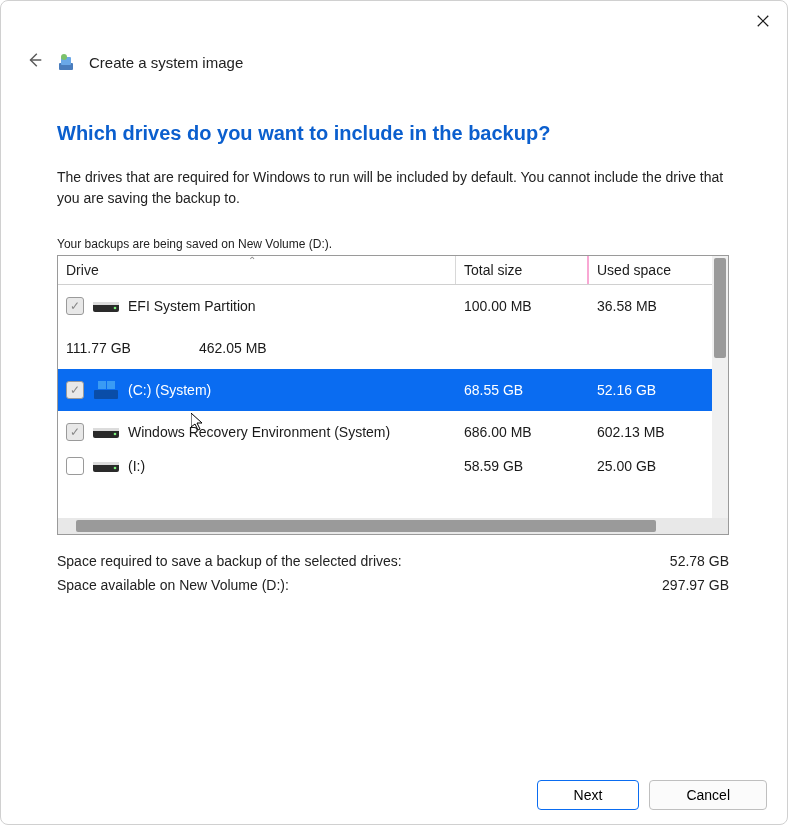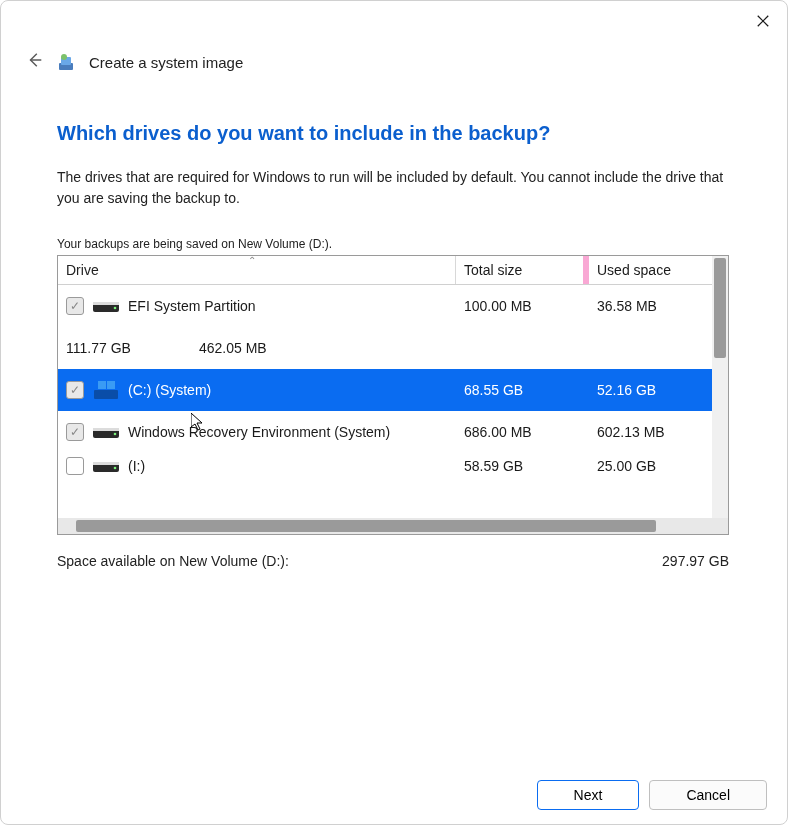--- a/index.html
+++ b/index.html
@@ -95,21 +95,21 @@
       padding: 6px 8px;
       font-size: 14px;
       color: #222;
       border-right: 1px solid #d8d8d8;
       position: relative;
     }
     .col-total {
       width: 133px;
       padding: 6px 8px;
       font-size: 14px;
-      border-right: 6px solid #f9a8d4;
+      border-right: 2px solid #f9a8d4;
     }
     .col-used {
       width: 120px;
       padding: 6px 8px;
       font-size: 14px;
     }
     .sort-caret {
       position: absolute;
       top: -1px;
       left: 190px;
@@ -373,20 +373,24 @@
     <div class="hscroll">
       <div class="hscroll-thumb"></div>
     </div>
     <div class="vscroll">
       <div class="vscroll-thumb"></div>
     </div>
   </div>
 
   <div class="summary">
     <div class="summary-row">
+      <span>Space required to save a backup of the selected drives:</span>
+      <span>52.78 GB</span>
+    </div>
+    <div class="summary-row">
       <span>Space available on New Volume (D:):</span>
       <span>297.97 GB</span>
     </div>
   </div>
 </div>
 
 <div class="footer">
   <button class="btn primary">Next</button>
   <button class="btn">Cancel</button>
 </div>

